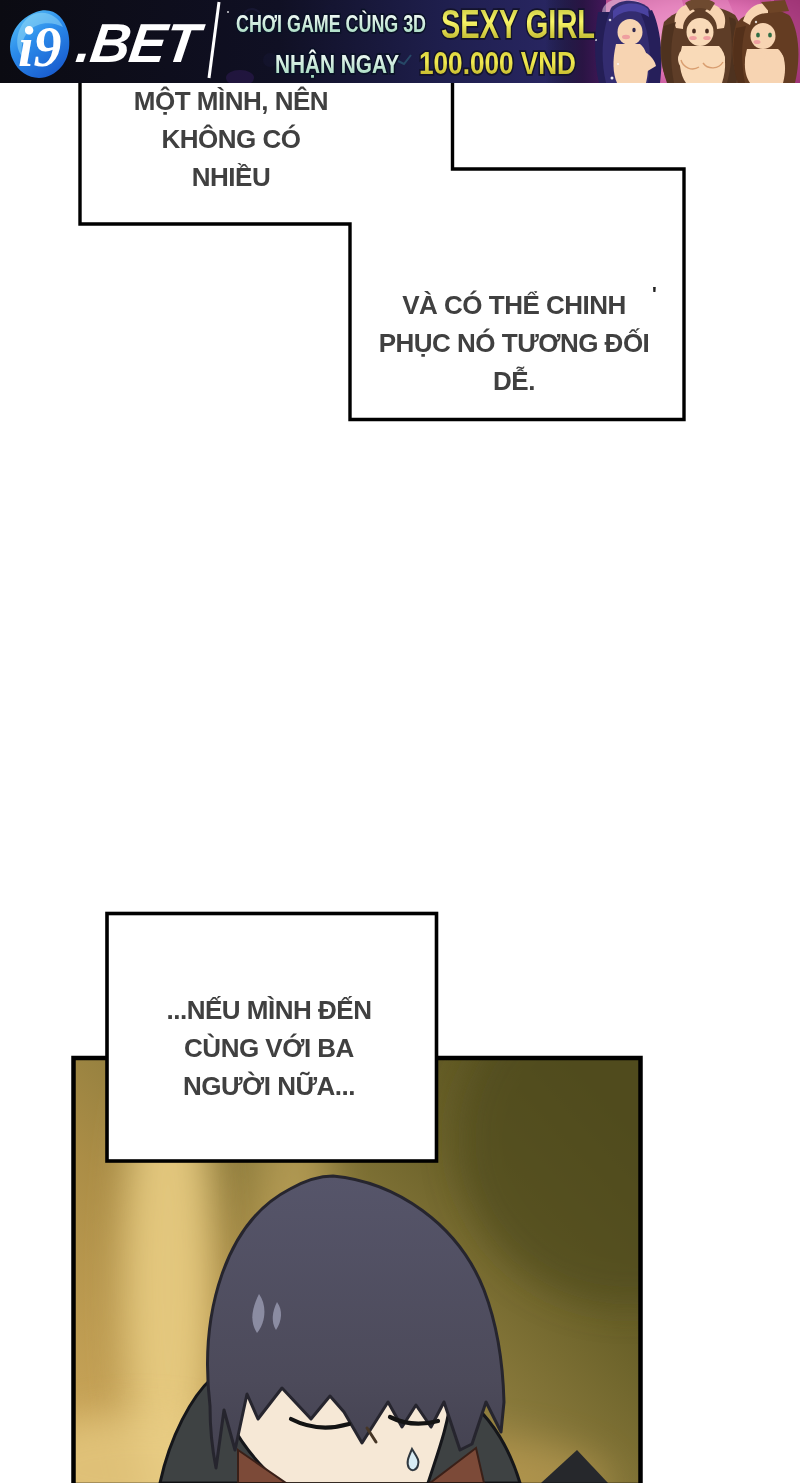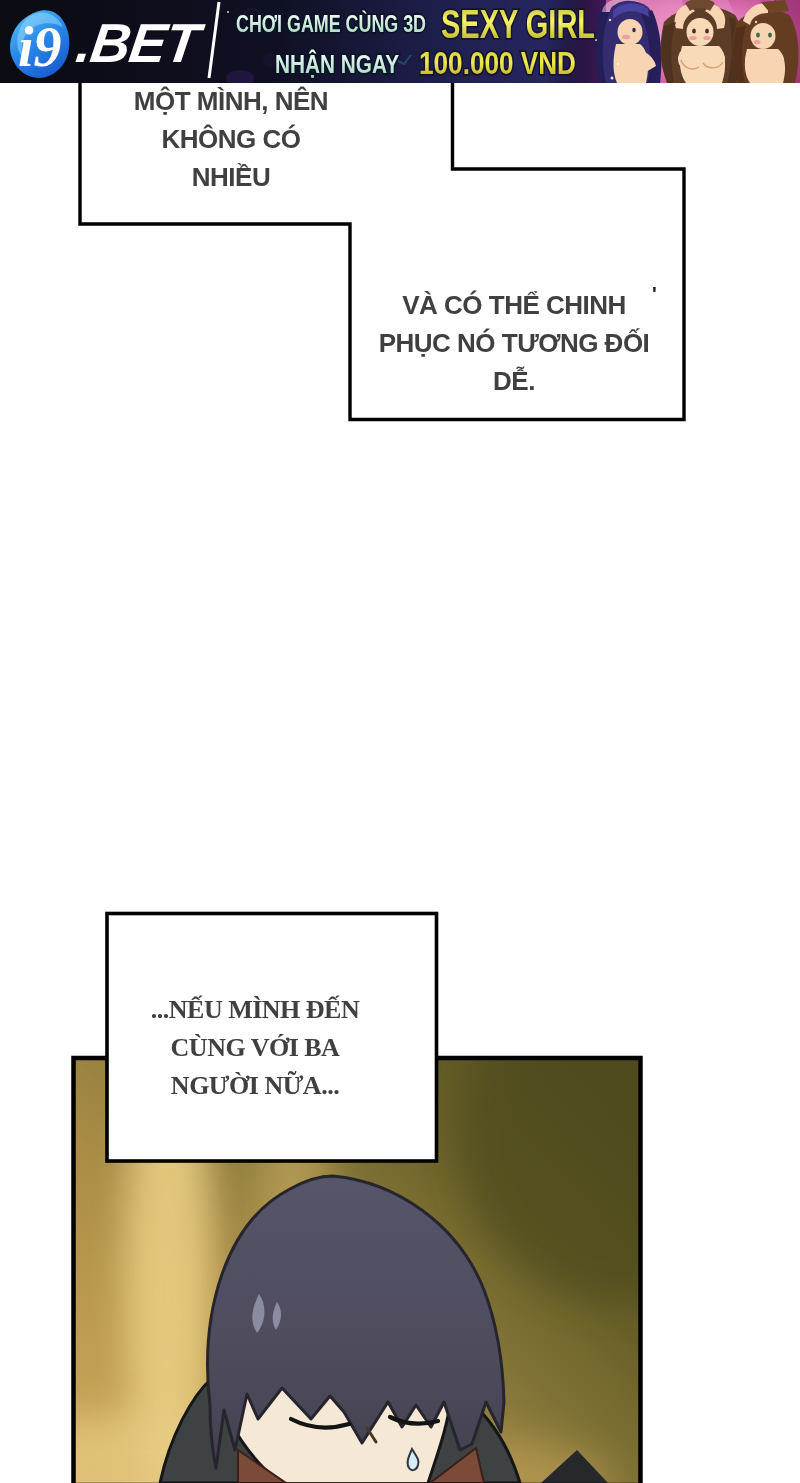--- a/index.html
+++ b/index.html
@@ -86,21 +86,21 @@
 
   <rect x="107" y="913.5" width="329.5" height="247.5" fill="#fff" stroke="#000" stroke-width="3.6"></rect>
 </svg>
 
 <div class="btxt" style="left:0;top:82px;width:462px;">MỘT MÌNH, NÊN<br>KHÔNG CÓ<br>NHIỀU</div>
 
 <div class="btxt" style="left:349px;top:244px;width:330px;margin-top:42px;">VÀ CÓ THỂ CHINH<br>PHỤC NÓ TƯƠNG ĐỐI<br>DỄ.</div>
 
 <div style="position:absolute;left:652px;top:283px;font-weight:bold;font-size:20px;color:#222;">'</div>
 
-<div class="btxt" style="left:95px;top:991px;width:320px;font-family:Liberation Serif, serif;">...NẾU MÌNH ĐẾN<br>CÙNG VỚI BA<br>NGƯỜI NỮA...</div>
+<div class="btxt" style="left:109px;top:991px;width:320px;">...NẾU MÌNH ĐẾN<br>CÙNG VỚI BA<br>NGƯỜI NỮA...</div>
 
 <div style="position:absolute;left:0;top:0;width:800px;height:83px;background:#be185d;overflow:hidden;">
 <svg width="800" height="83" viewBox="0 0 800 83">
   <defs>
     <linearGradient id="blob" x1="0" y1="0" x2="0.6" y2="1">
       <stop offset="0" stop-color="#5ec8f8"></stop>
       <stop offset="0.5" stop-color="#2b8ceb"></stop>
       <stop offset="1" stop-color="#1a5fd0"></stop>
     </linearGradient>
     <linearGradient id="mint" x1="0" y1="0" x2="0" y2="1">

